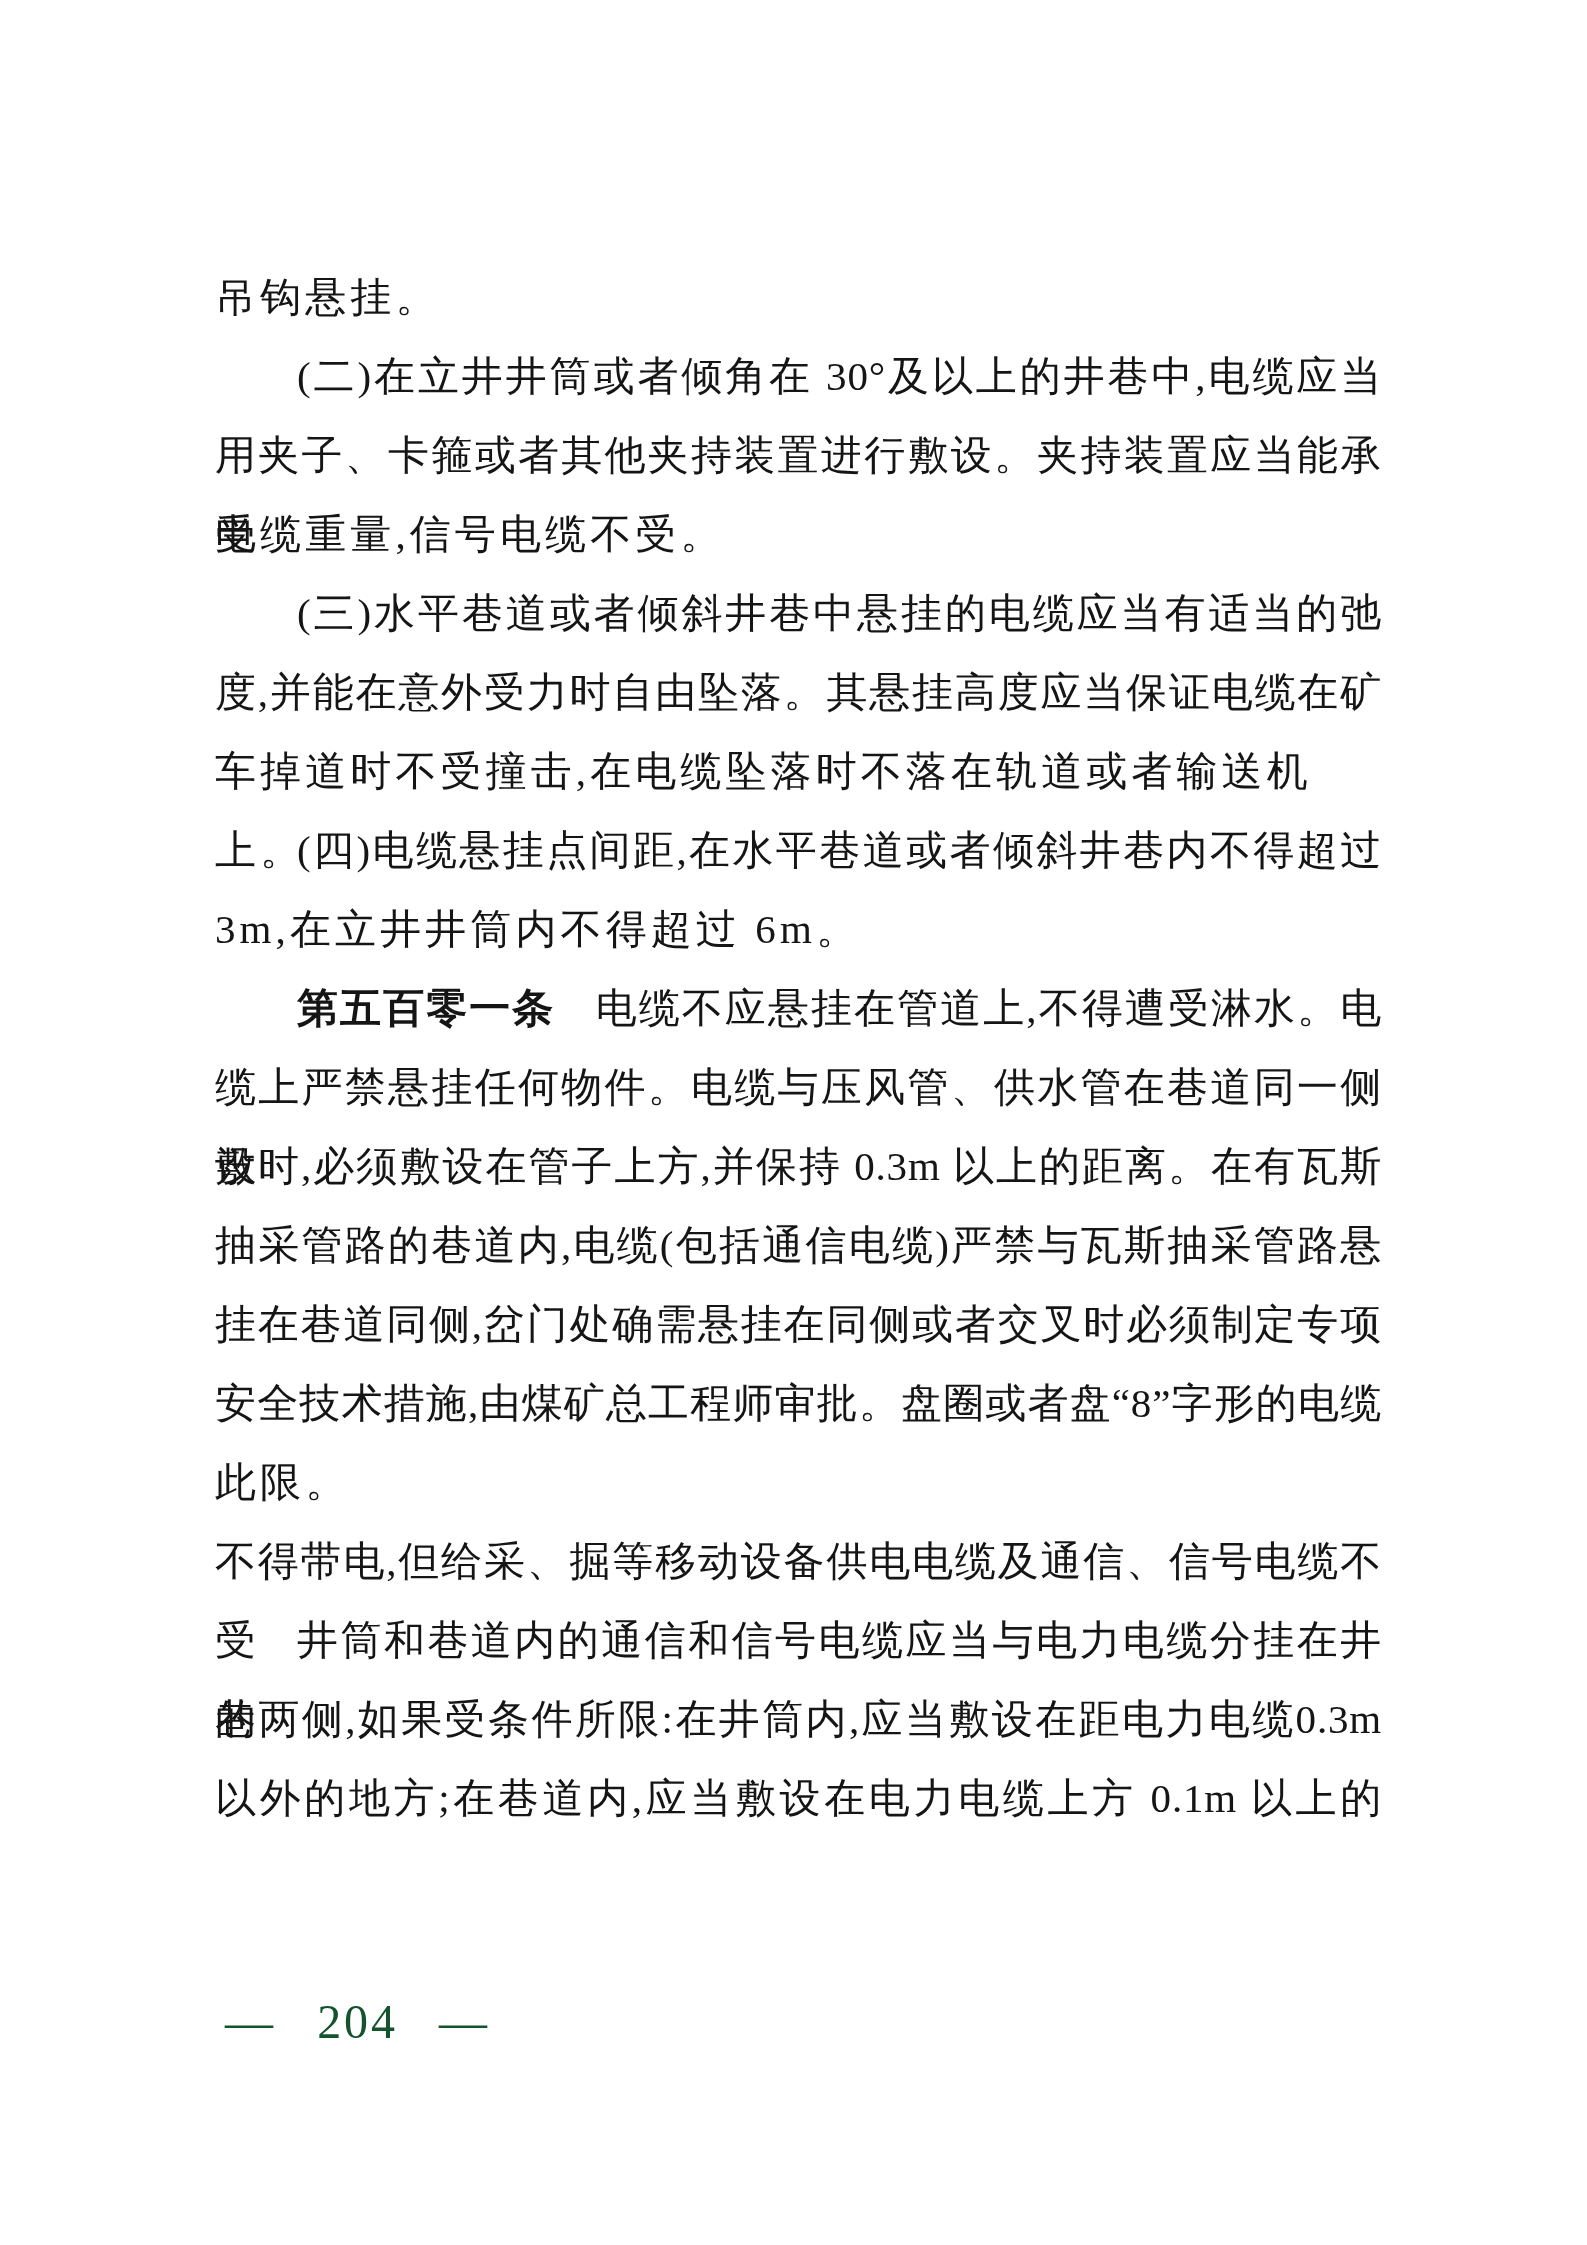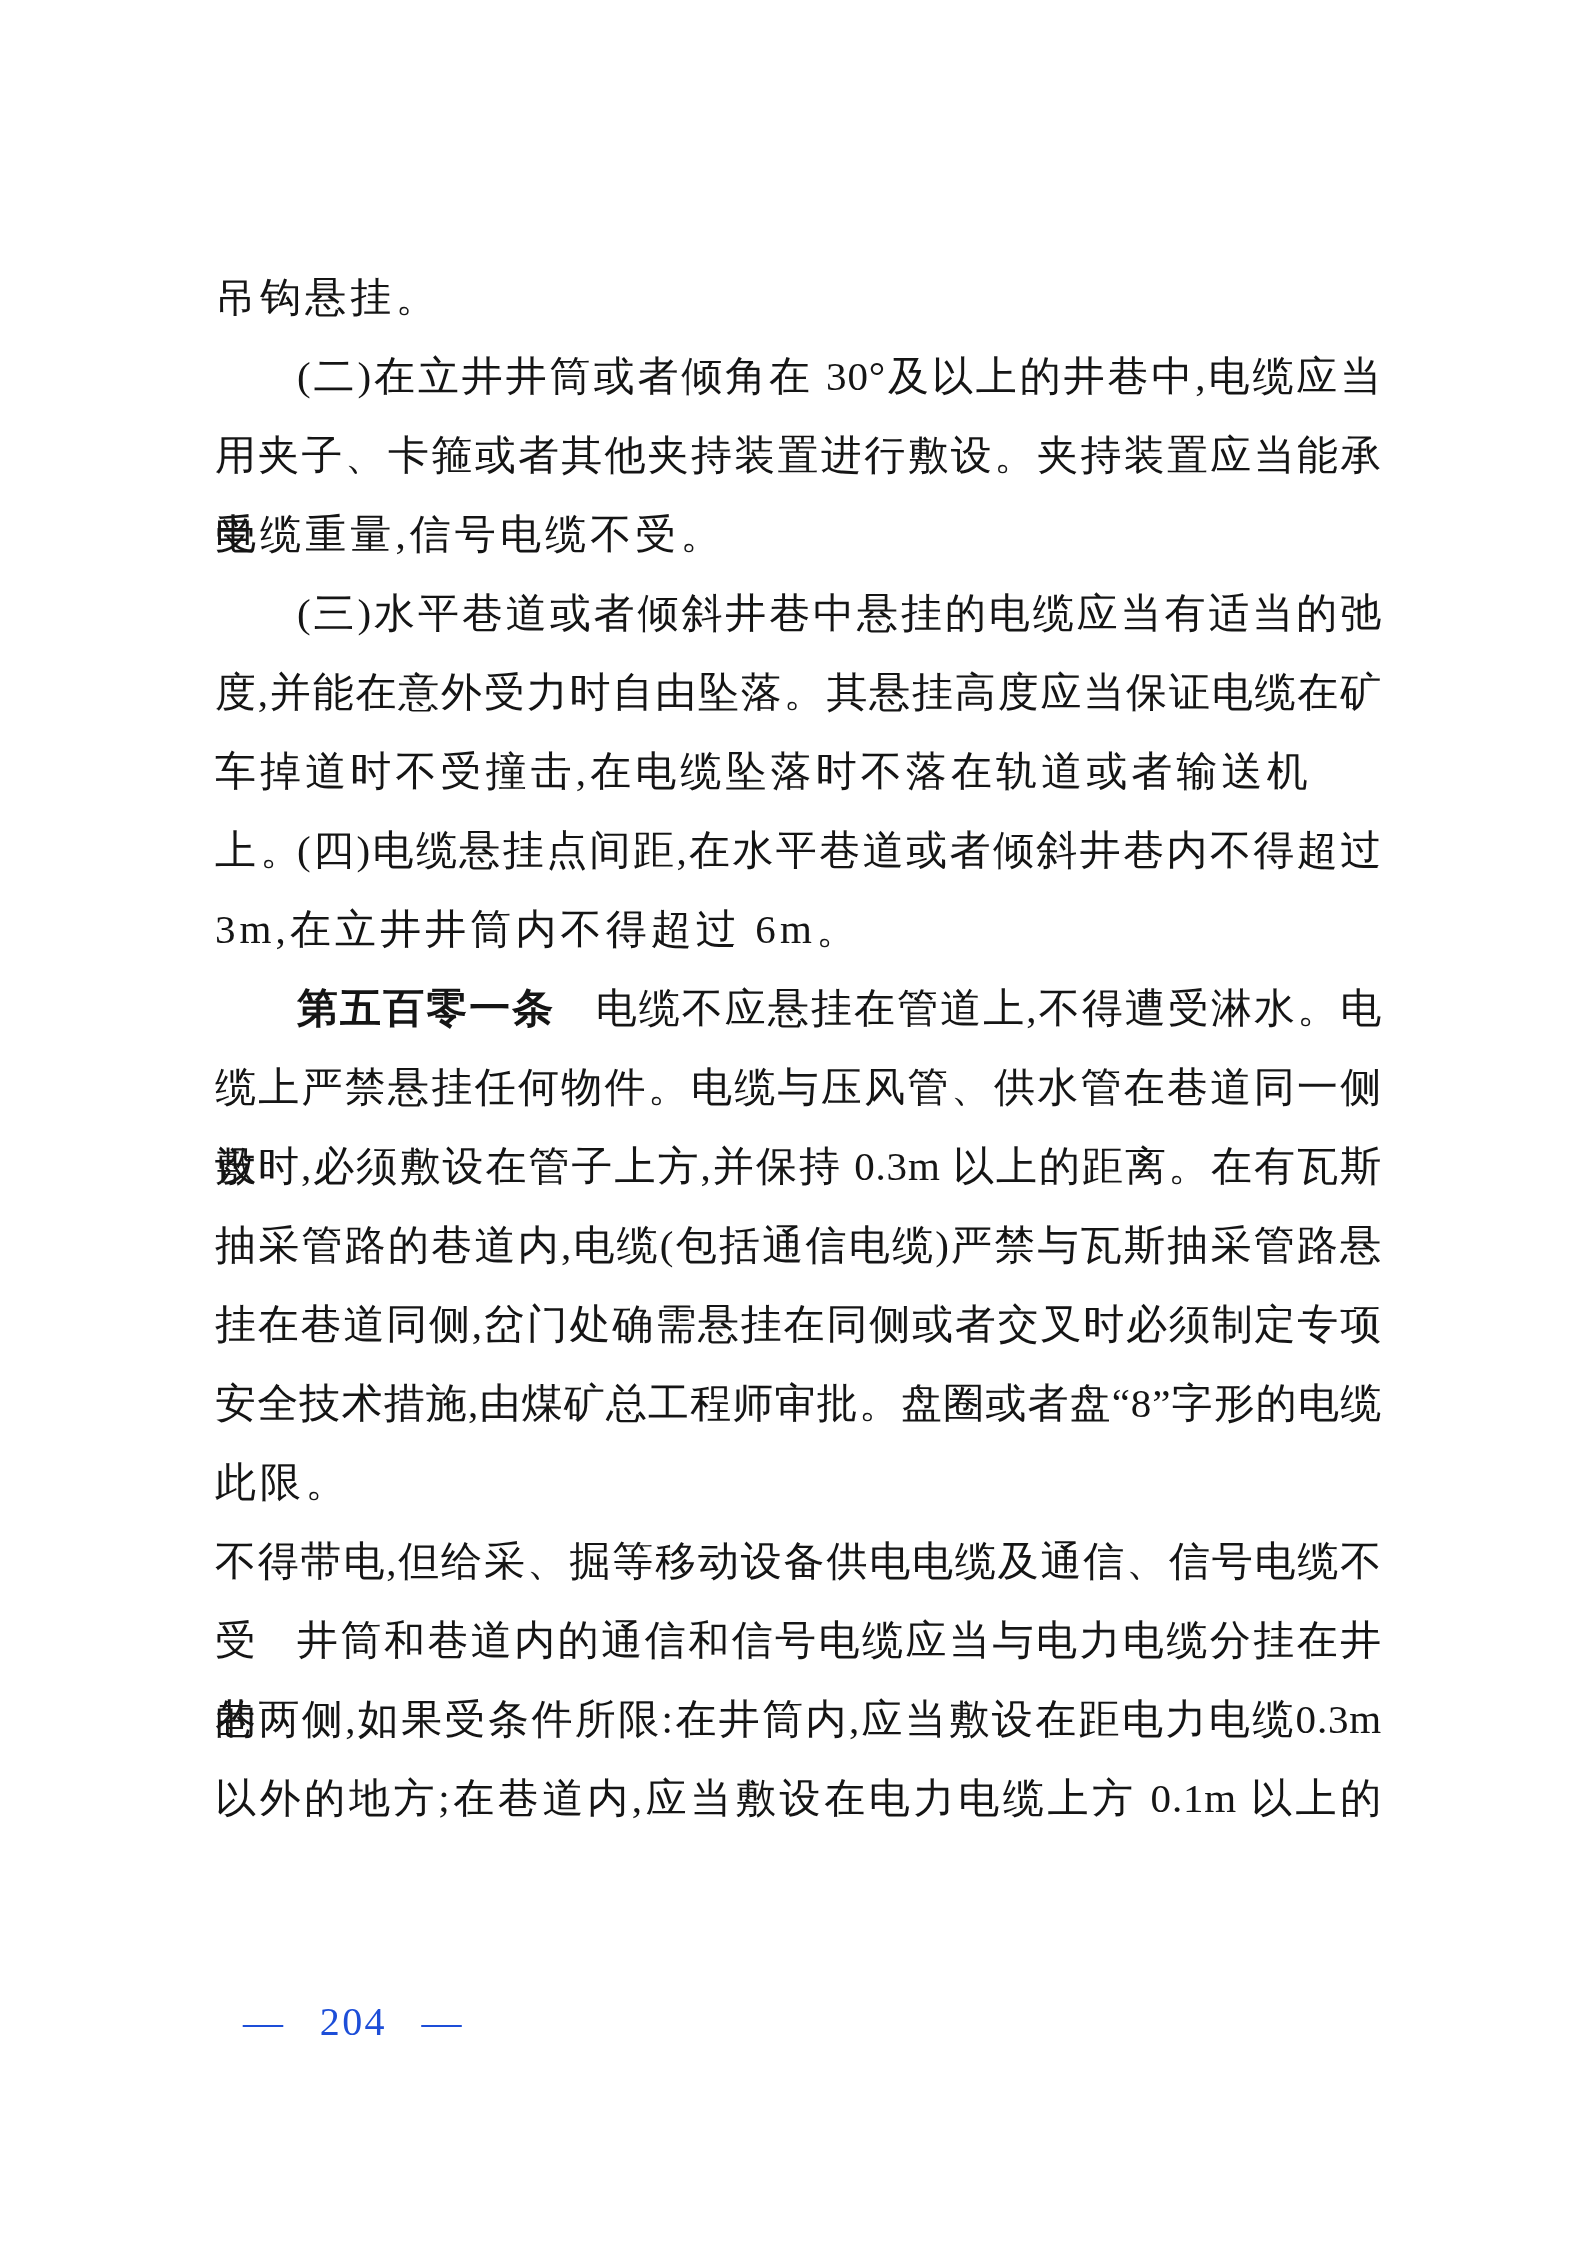--- a/index.html
+++ b/index.html
@@ -42,27 +42,27 @@
   .bold {
     font-weight: 700;
     font-family: Liberation Sans, sans-serif;
   }
   .seg-gap {
     display: inline-block;
     width: 0.95em;
   }
   .footer {
     position: absolute;
-    left: 243px;
+    left: 225px;
     top: 1996px;
-    font-size: 40px;
+    font-size: 48px;
     line-height: 52px;
     letter-spacing: 0.06em;
     word-spacing: 0.55em;
-    color: #1d4ed8;
+    color: #14532d;
   }
 </style>
 </head>
 <body>
 
 <div class="page">
   <main class="text-block">
       <div class="line">吊钩悬挂。</div>
       <div class="line indent justify">(二)在立井井筒或者倾角在 30°及以上的井巷中,电缆应当</div>
       <div class="line justify">用夹子、卡箍或者其他夹持装置进行敷设。夹持装置应当能承受</div>

